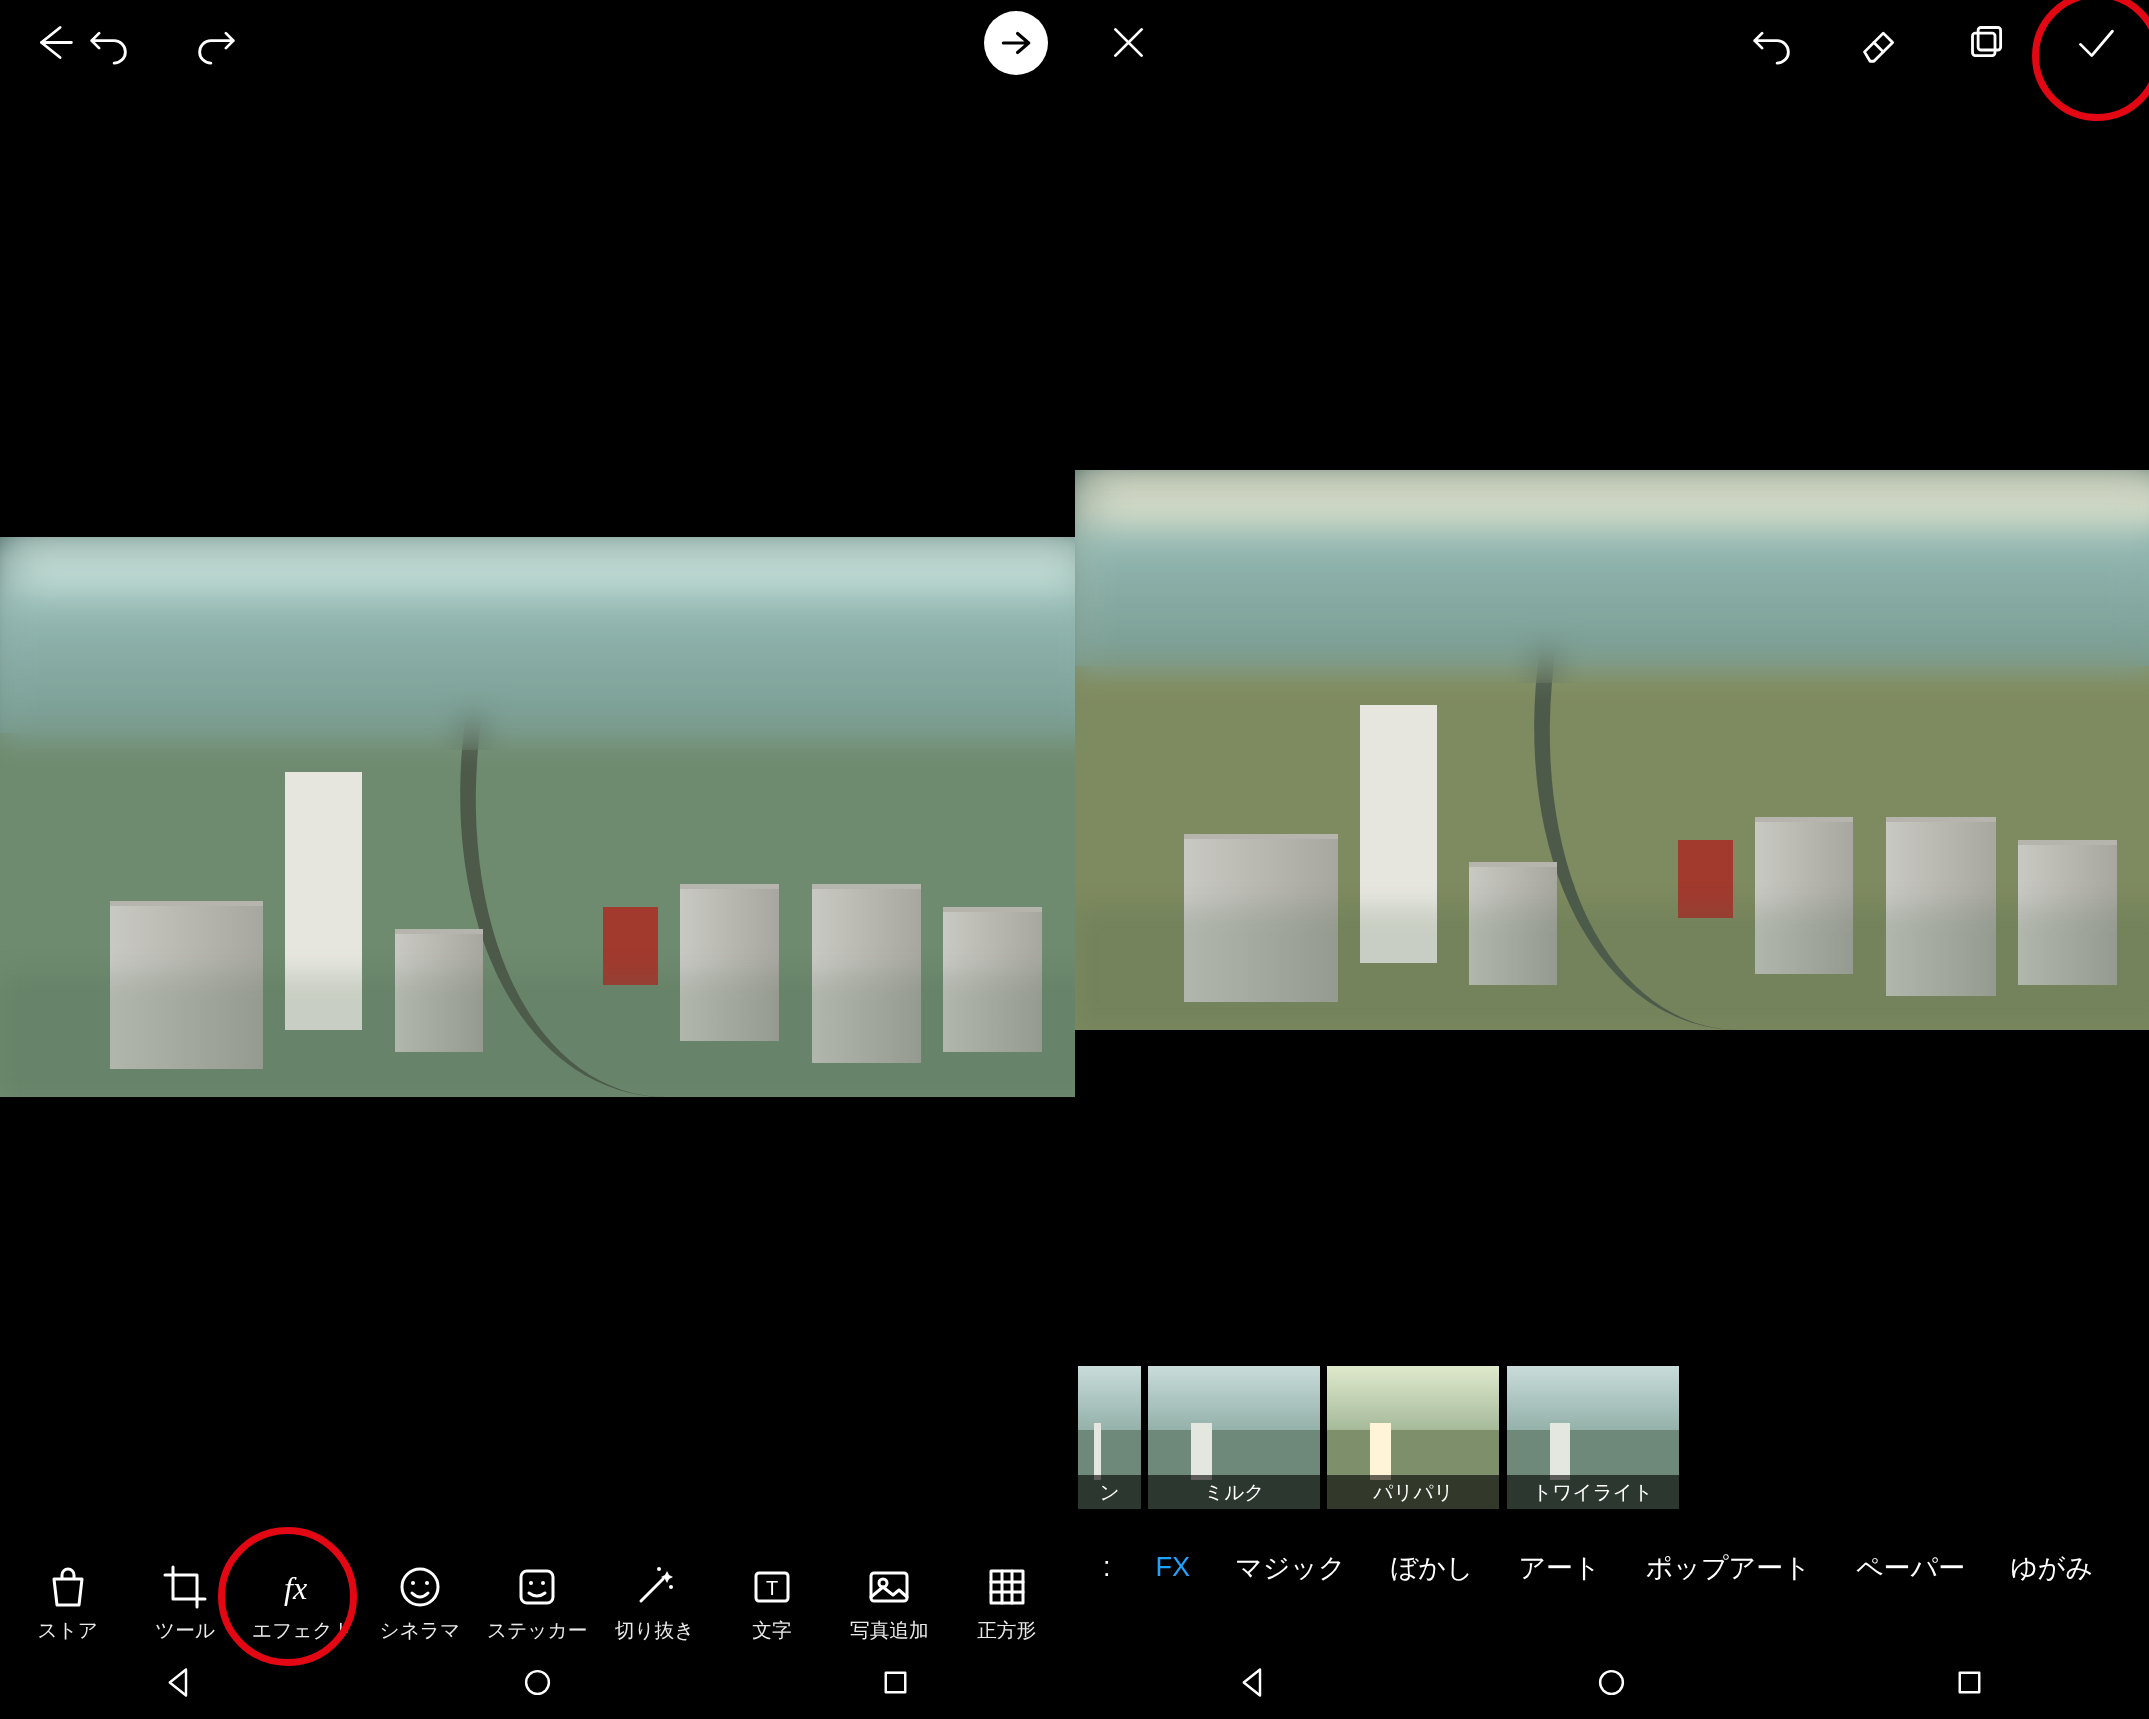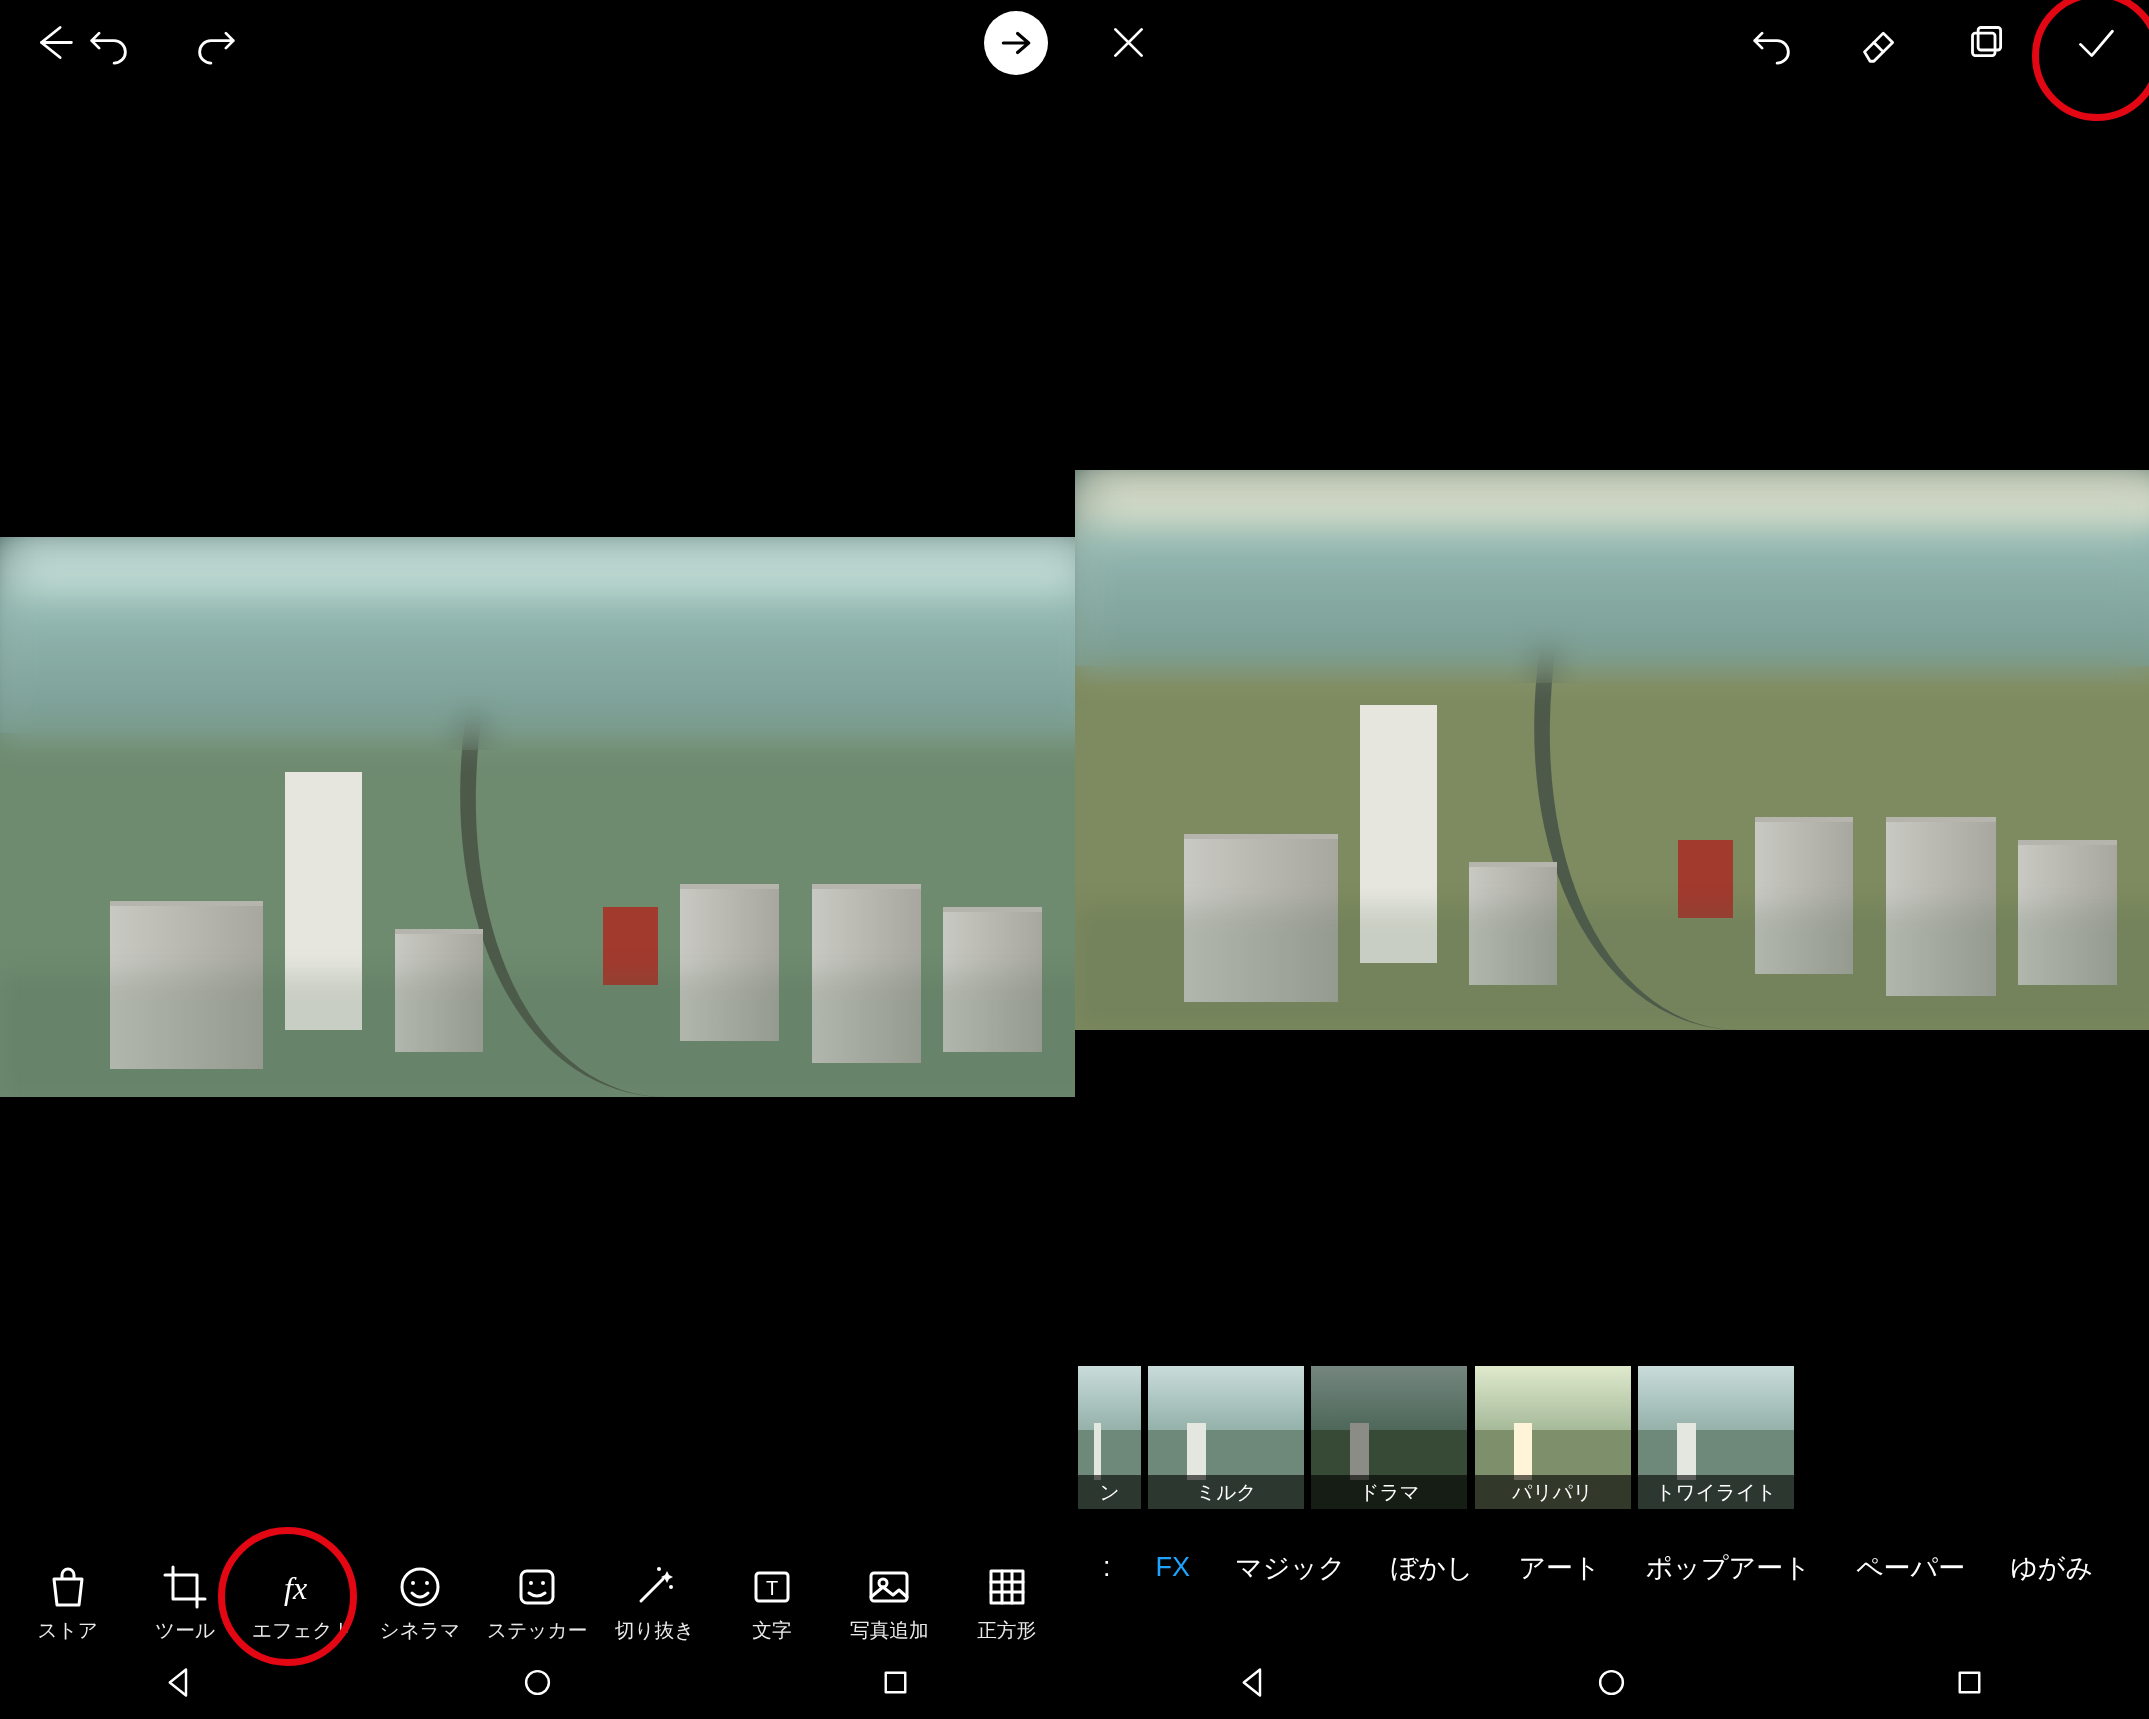--- a/index.html
+++ b/index.html
@@ -122,21 +122,21 @@
     left: 0; right: 0;
     bottom: 202px;
     height: 152px;
     display: flex;
     gap: 7.2px;
     padding-left: 3.6px;
     overflow: hidden;
   }
   .filter-thumb {
     position: relative;
-    width: 156px;
+    width: 172px;
     height: 143px;
     flex-shrink: 0;
     cursor: pointer;
   }
   .filter-thumb.first-cut { width: 63px; }
   .filter-thumb .fimg {
     width: 100%; height: 100%;
     background: #6e8a6f;
     position: relative;
     overflow: hidden;
@@ -438,24 +438,20 @@
 
   <div class="filter-row">
     <div class="filter-thumb first-cut cool">
       <div class="fimg"></div>
       <div class="fname">ン</div>
     </div>
     <div class="filter-thumb cool">
       <div class="fimg"></div>
       <div class="fname">ミルク</div>
     </div>
-    <div class="filter-thumb dark">
-      <div class="fimg"></div>
-      <div class="fname">ドラマ</div>
-    </div>
     <div class="filter-thumb warm">
       <div class="fimg"></div>
       <div class="fname">パリパリ</div>
     </div>
     <div class="filter-thumb cool">
       <div class="fimg"></div>
       <div class="fname">トワイライト</div>
     </div>
   </div>
 

